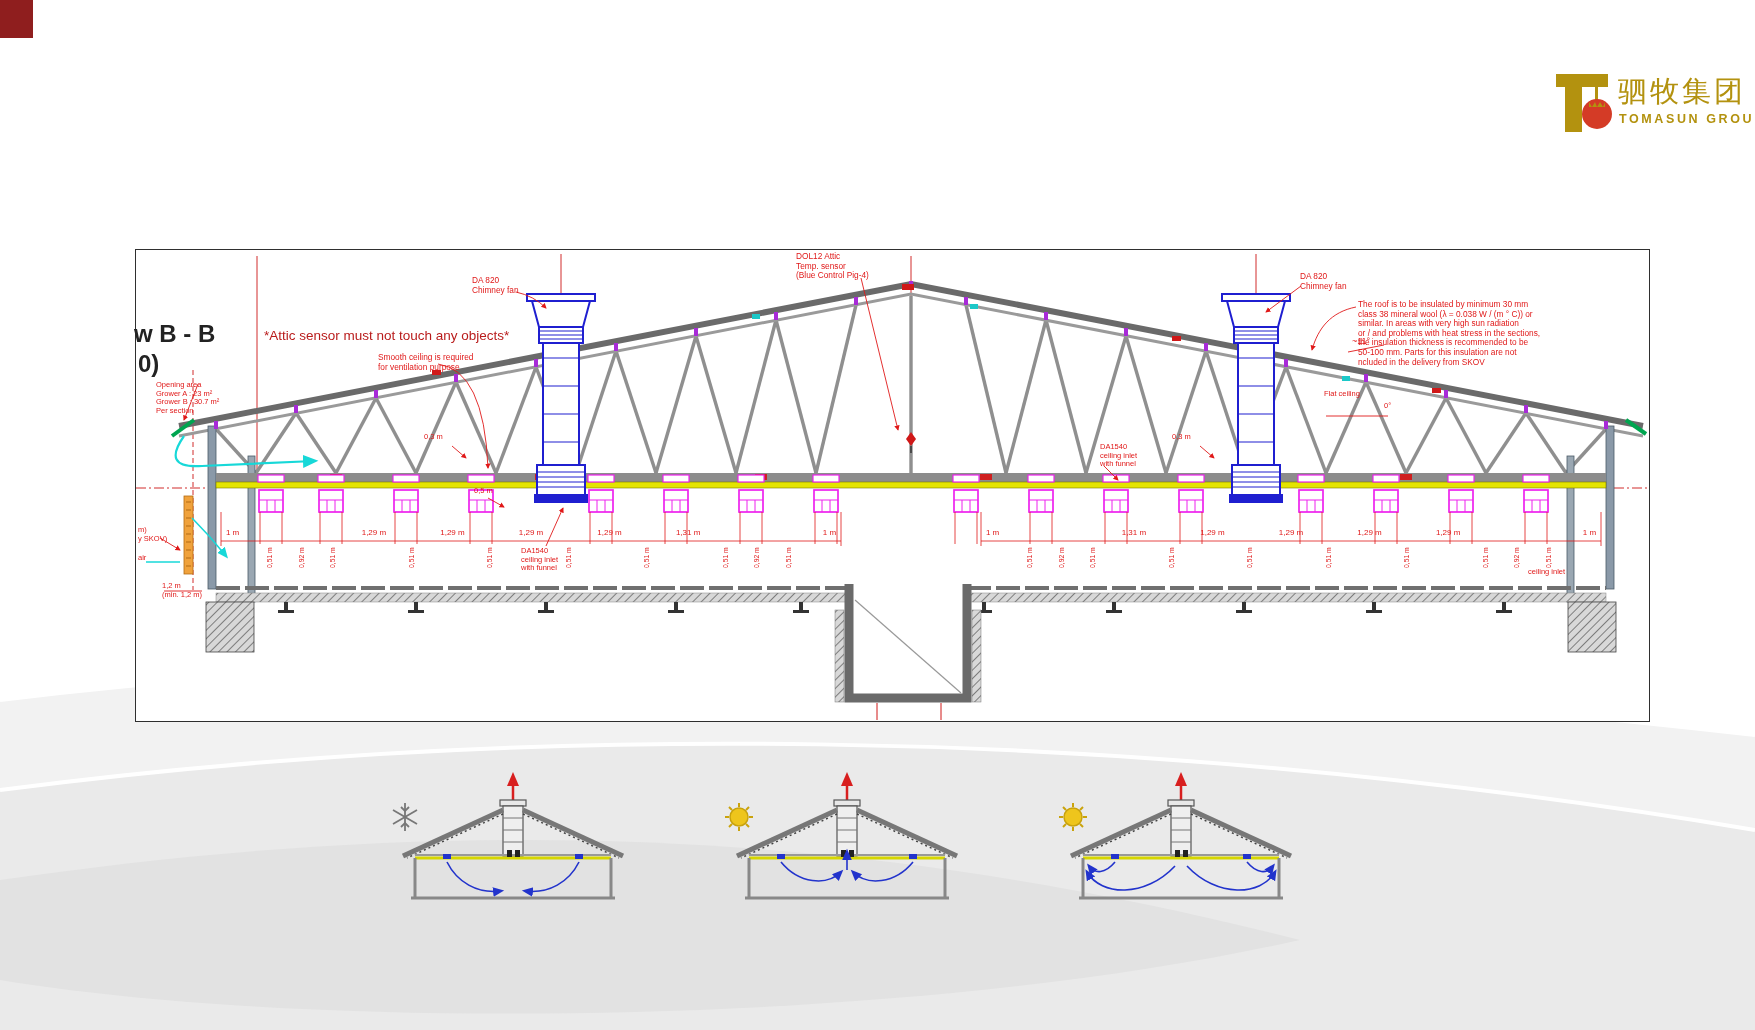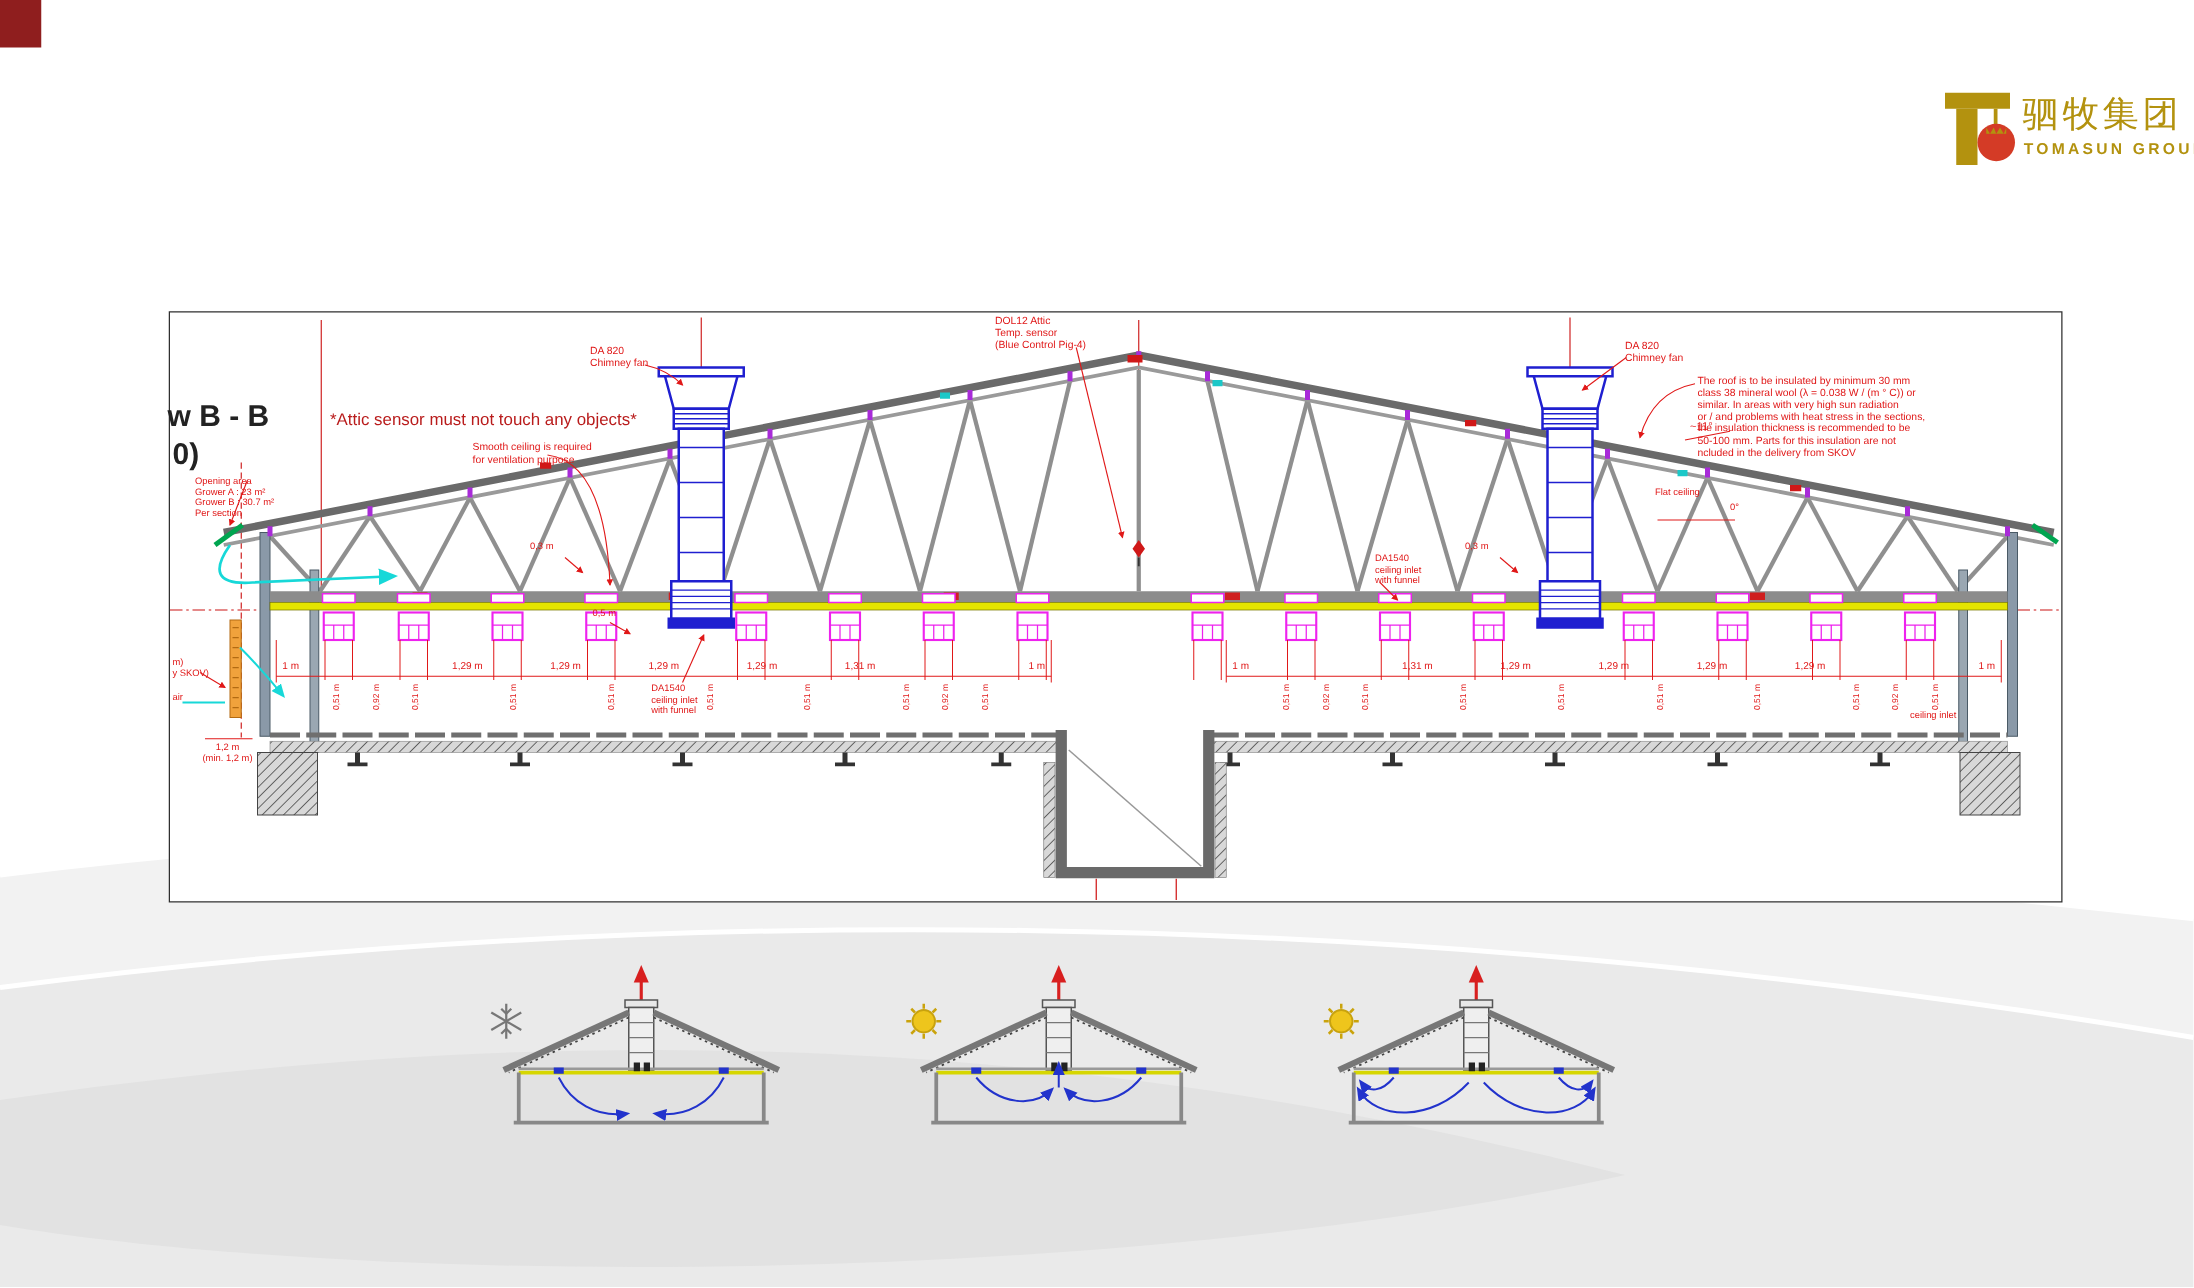--- a/index.html
+++ b/index.html
@@ -395,21 +395,21 @@
   </div>
   <div class="lab small7" style="left:1392px;top:318px;">ceiling inlet</div>
   <div class="lab small7" style="left:288px;top:183px;">0,3 m</div>
   <div class="lab small7" style="left:1036px;top:183px;">0,3 m</div>
   <div class="lab small7" style="left:338px;top:237px;">0,5 m</div>
   <div class="lab small7" style="left:2px;top:276px;">
     <div>m)</div>
     <div>y SKOV)</div>
   </div>
   <div class="lab small7" style="left:2px;top:304px;">air</div>
-  <div class="lab small7" style="left:26px;top:344px;text-align:center;">
+  <div class="lab small7" style="left:26px;top:332px;">
     <div>1,2 m</div>
     <div>(min. 1,2 m)</div>
   </div>
 
   <div class="dimrow" style="left:83px;top:277px;width:624px;">
     <span class="dh">1 m</span>
     <span class="dv">0,51 m</span>
     <span class="dv">0,92 m</span>
     <span class="dv">0,51 m</span>
     <span class="dh">1,29 m</span>

